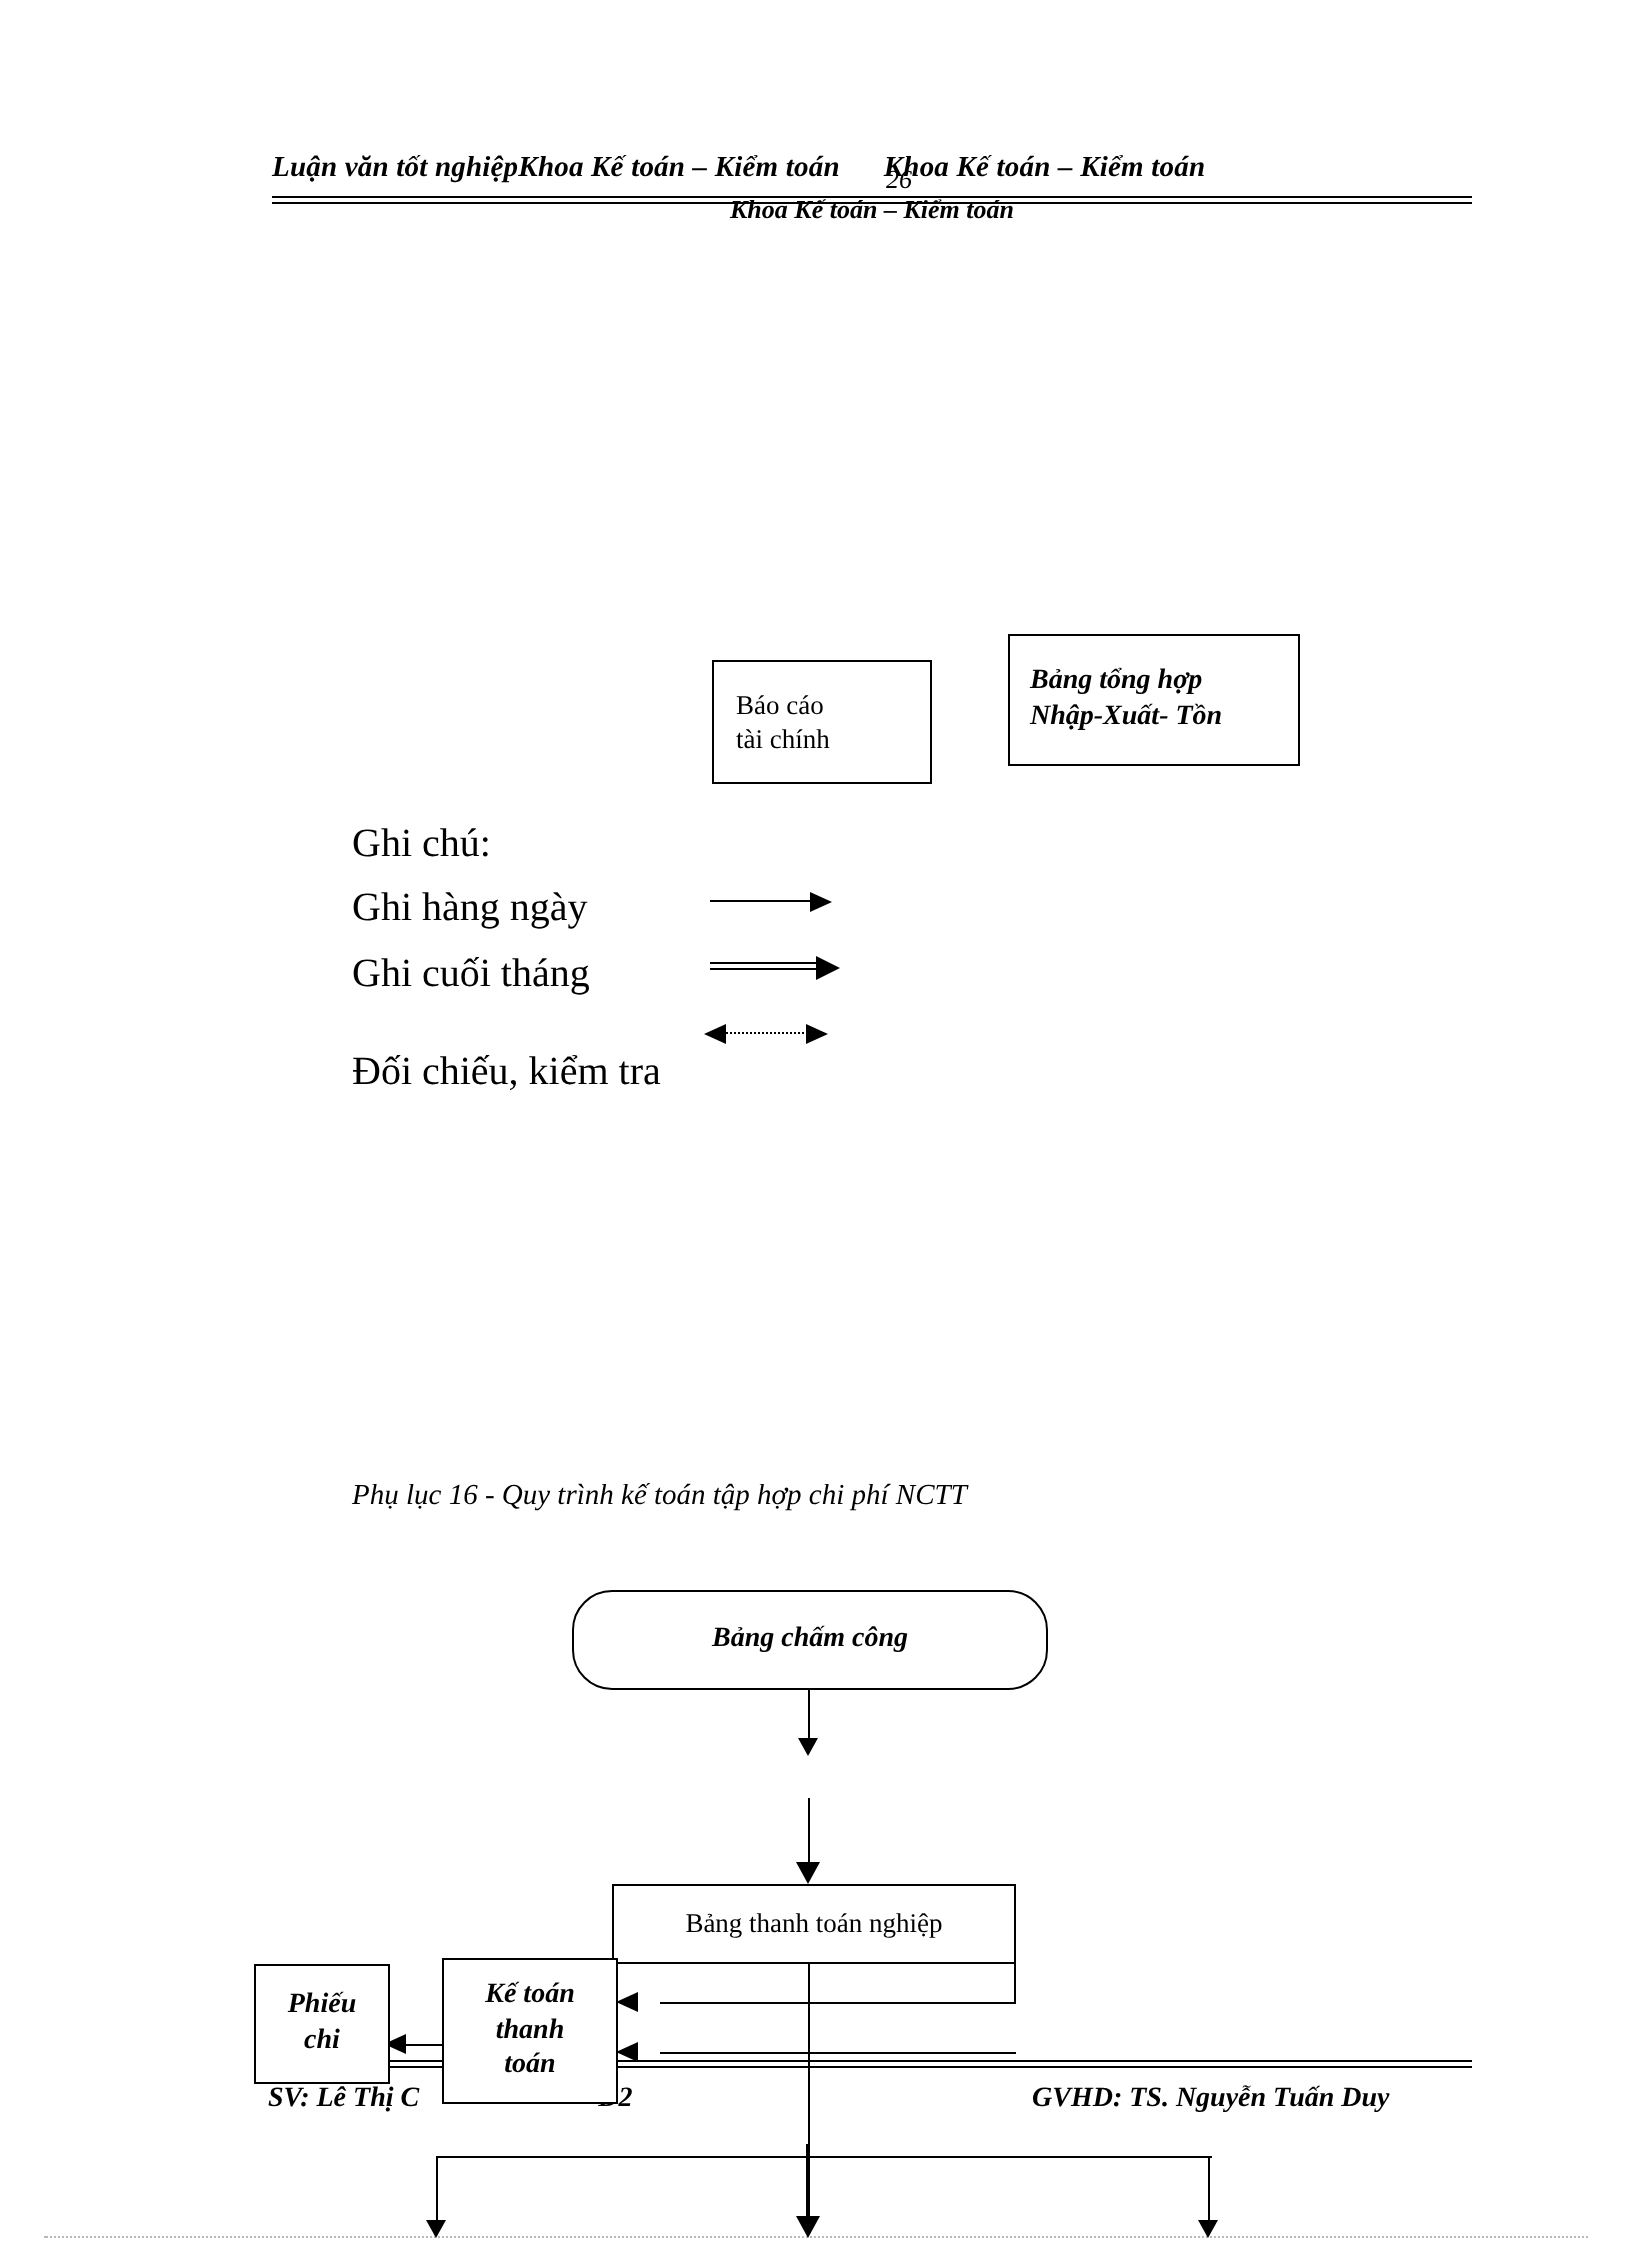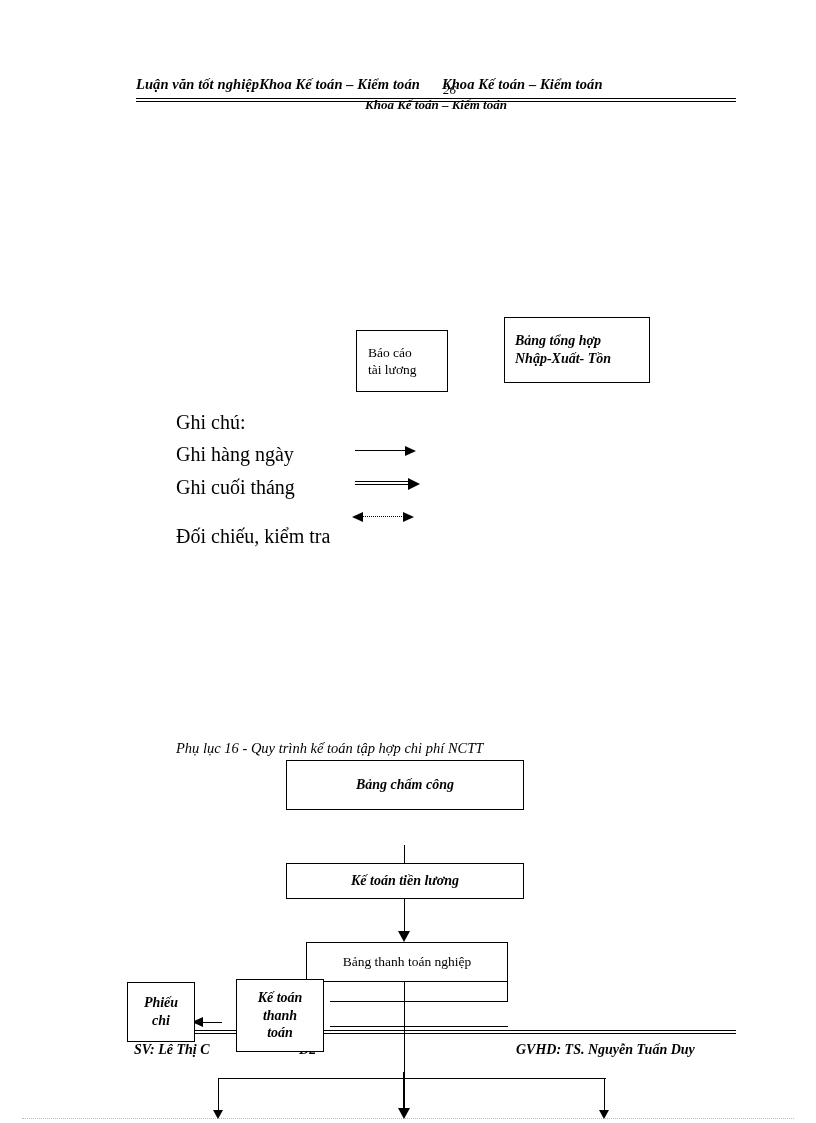--- a/index.html
+++ b/index.html
@@ -48,21 +48,21 @@
     display:flex;
     align-items:center;
     justify-content:center;
     text-align:center;
     line-height:1.28;
     z-index:5;
   }
   .box-serif  { font-size:13.5px; font-style:normal; }
   .box-italic { font-size:14px; font-style:italic; font-weight:bold; }
 
-  #box-bao-cao  { left:356px; top:330px; width:92px;  height:62px;
+  #box-bao-cao  { left:356px; top:330px; width:110px;  height:62px;
                   justify-content:flex-start; padding-left:11px; text-align:left; }
   #box-bang-th  { left:504px; top:317px; width:146px; height:66px;
                   justify-content:flex-start; padding-left:10px; text-align:left; }
 
   
   .legend-label {
     position:absolute; left:176px;
     font-weight:normal; font-size:20px; white-space:nowrap;
   }
   #lg-title { top:411px; }
@@ -98,25 +98,25 @@
         width:0;height:0;border-top:5px solid transparent;border-bottom:5px solid transparent;
         border-right:11px solid #000; }
 
   
   #caption {
     position:absolute; left:176px; top:740px;
     font-style:italic; font-size:14.5px; white-space:nowrap;
   }
 
   
-  #fc-cham-cong   { left:286px; top:760px;  width:238px; height:50px; }
+  #fc-cham-cong   { left:286px; top:795px;  width:238px; height:50px;border-radius:20px; }
   #fc-tien-luong  { left:286px; top:863px;  width:238px; height:36px; }
   #fc-thanh-toan  { left:306px; top:942px;  width:202px; height:40px; }
   #fc-phieu-chi   { left:127px; top:982px;  width:68px;  height:60px; }
-  #fc-kt-thanhtoan{ left:236px; top:979px;  width:88px;  height:73px;
+  #fc-kt-thanhtoan{ left:221px; top:979px;  width:88px;  height:73px;
                     flex-direction:column; z-index:9; }
 
   
   .vline { position:absolute; background:#000; width:1.3px; z-index:2; }
   .hline { position:absolute; background:#000; height:1.3px; z-index:2; }
   .vline-thick { width:2.4px; }
 
   .arrow-down {
     position:absolute; width:0;height:0;
     border-left:5px solid transparent;border-right:5px solid transparent;
@@ -157,21 +157,21 @@
 
   <div class="hdr-pageno">26</div>
 
   <div class="rule-dbl hdr-rule"></div>
 
   <div class="hdr-line2">Khoa Kế toán – Kiểm toán</div>
 
   <div class="box box-serif" id="box-bao-cao">
     <div>
       <div>Báo cáo</div>
-      <div>tài lương</div>
+      <div>tài chính</div>
     </div>
   </div>
 
   <div class="box box-italic" id="box-bang-th">
     <div>
       <div>Bảng tổng hợp</div>
       <div>Nhập-Xuất- Tồn</div>
     </div>
   </div>
 
@@ -198,23 +198,20 @@
 
   <div id="caption">Phụ lục 16 - Quy trình kế toán tập hợp chi phí NCTT</div>
 
   <div class="box box-italic" id="fc-cham-cong">
     <span>Bảng chấm công</span>
   </div>
 
   <div class="vline" style="left:404px; top:845px; height:28px;"></div>
   <div class="arrow-down" style="left:399px; top:869px;"></div>
 
-  <div class="box box-italic" id="fc-tien-luong">
-    <span>Kế toán tiền lương</span>
-  </div>
 
   <div class="vline" style="left:404px; top:899px; height:36px;"></div>
   <div class="arrow-down arrow-down-thick" style="left:398px; top:931px;"></div>
 
   <div class="box box-serif" id="fc-thanh-toan">
     <span>Bảng thanh toán nghiệp</span>
   </div>
 
   <div class="vline" style="left:507px; top:982px; height:20px;"></div>
   <div class="hline" style="left:330px; top:1001px; width:178px;"></div>

